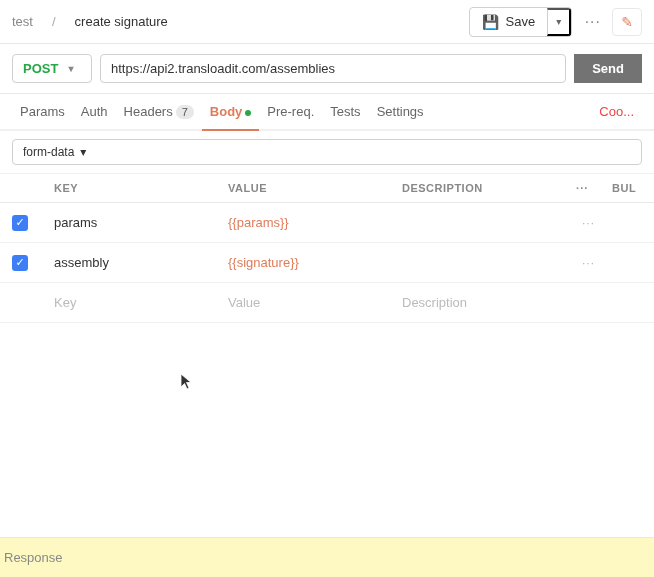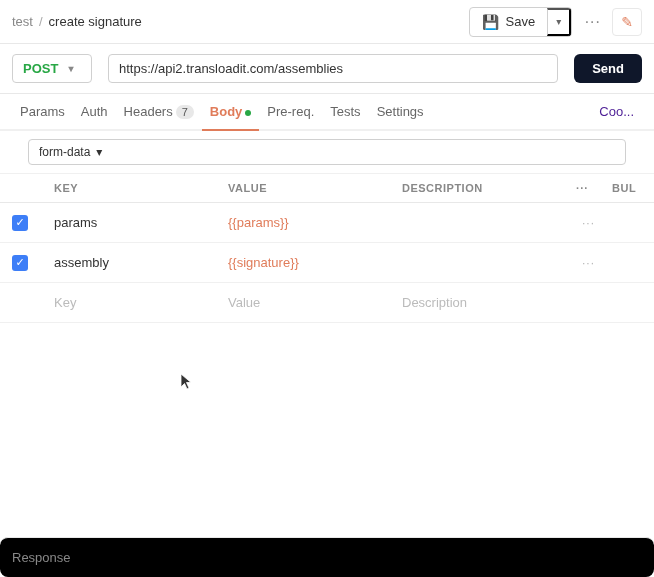--- a/index.html
+++ b/index.html
@@ -1,48 +1,48 @@
 <!DOCTYPE html>
 <html><head>
   <meta charset="utf-8">
   <style>
     * { box-sizing: border-box; margin: 0; padding: 0; }
     body { font-family: -apple-system, BlinkMacSystemFont, 'Segoe UI', sans-serif; font-size: 13px; background: #fff; color: #333; width: 654px; height: 577px; overflow: hidden; }
 
     
     .header { display: flex; align-items: center; padding: 0 12px; height: 44px; border-bottom: 1px solid #e8e8e8; }
-    .breadcrumb { display: flex; align-items: center; gap: 6px; flex: 1; }
+    .breadcrumb { display: flex; align-items: center; gap: 19px; flex: 1; }
     .breadcrumb-test { color: #888; font-size: 13px; }
     .breadcrumb-sep { color: #aaa; font-size: 13px; }
     .breadcrumb-current { color: #333; font-size: 13px; font-weight: 500; }
     .header-actions { display: flex; align-items: center; gap: 6px; }
     .btn-save { display: flex; align-items: center; gap: 0; border: 1px solid #d0d0d0; border-radius: 4px; background: #fff; cursor: pointer; height: 30px; overflow: hidden; }
     .btn-save-main { display: flex; align-items: center; gap: 6px; padding: 0 12px; height: 100%; border: none; background: transparent; font-size: 13px; color: #333; cursor: pointer; }
     .btn-save-arrow { display: flex; align-items: center; justify-content: center; padding: 0 8px; height: 100%; border-left: 1px solid #d0d0d0; background: transparent; cursor: pointer; }
     .btn-dots { background: transparent; border: none; cursor: pointer; color: #888; font-size: 16px; padding: 4px 6px; }
     .btn-edit { background: transparent; border: 1px solid #e8e8e8; border-radius: 4px; cursor: pointer; padding: 5px 8px; color: #e07c5a; font-size: 14px; }
 
     
-    .url-bar { display: flex; align-items: center; padding: 10px 12px; gap: 16px; border-bottom: 1px solid #e8e8e8; }
+    .url-bar { display: flex; align-items: center; padding: 10px 12px; gap: 8px; border-bottom: 1px solid #e8e8e8; }
     .method-select { display: flex; align-items: center; gap: 6px; border: 1px solid #d0d0d0; border-radius: 4px; padding: 6px 10px; cursor: pointer; font-size: 13px; font-weight: 600; color: #28a745; background: #fff; min-width: 80px; }
     .method-arrow { color: #888; font-size: 10px; margin-left: 4px; }
     .url-input { flex: 1; border: 1px solid #d0d0d0; border-radius: 4px; padding: 6px 10px; font-size: 13px; color: #333; outline: none; }
-    .btn-send { background: #0f172a; color: #fff; border: none; border-radius: 6px; padding: 7px 18px; font-size: 13px; font-weight: 600; cursor: pointer; }
+    .btn-send { background: #737373; color: #fff; border: none; border-radius: 0; padding: 7px 18px; font-size: 13px; font-weight: 600; cursor: pointer; }
 
     
     .tabs { display: flex; align-items: center; padding: 0 12px; border-bottom: 2px solid #f0f0f0; position: relative; }
     .tab { padding: 10px 8px; font-size: 13px; color: #666; cursor: pointer; position: relative; white-space: nowrap; }
     .tab.active { color: #e07c5a; font-weight: 700; }
     .tab.active::after { content: ''; position: absolute; bottom: -2px; left: 0; right: 0; height: 2px; background: #e07c5a; }
     .tab-badge { background: #e8e8e8; border-radius: 8px; padding: 1px 6px; font-size: 11px; margin-left: 3px; color: #555; }
     .tab-dot { width: 6px; height: 6px; background: #28a745; border-radius: 50%; display: inline-block; margin-left: 3px; vertical-align: middle; }
-    .tab-coo { margin-left: auto; color: #4c1d95; cursor: pointer; }
+    .tab-coo { margin-left: auto; color: #ef4444; cursor: pointer; }
 
     
-    .body-controls { padding: 8px 28px; border-bottom: 1px solid #f0f0f0; }
+    .body-controls { padding: 8px 12px; border-bottom: 1px solid #f0f0f0; }
     .body-type-select { display: flex; align-items: center; gap: 6px; border: 1px solid #d0d0d0; border-radius: 4px; padding: 5px 10px; cursor: pointer; font-size: 12px; color: #333; background: #fff; }
     .table-header { display: flex; border-bottom: 1px solid #e8e8e8; padding: 0 12px; }
     .col-check { width: 36px; }
     .col-key { flex: 1; }
     .col-value { flex: 1; }
     .col-desc { flex: 1; }
     .col-dots { width: 36px; }
     .col-bulk { width: 36px; }
     .th { padding: 8px 6px; font-size: 11px; font-weight: 600; color: #888; text-transform: uppercase; letter-spacing: 0.5px; }
     .table-row { display: flex; align-items: center; border-bottom: 1px solid #f0f0f0; padding: 0 12px; min-height: 40px; }
@@ -51,21 +51,21 @@
     .checkbox::after { content: '✓'; color: #fff; font-size: 11px; }
     .key-cell { flex: 1; padding: 8px 6px; }
     .value-cell { flex: 1; padding: 8px 6px; }
     .desc-cell { flex: 1; padding: 8px 6px; }
     .dots-cell { width: 36px; }
     .bulk-cell { width: 36px; }
     .orange-text { color: #e07c5a; }
     .placeholder-text { color: #bbb; }
 
     
-    .response-section { position: absolute; bottom: 0; left: 0; right: 0; padding: 12px 12px; border-top: 1px solid #e8e8e8; background: #000000; border-radius: 8px; }
+    .response-section { position: absolute; bottom: 0; left: 0; right: 0; padding: 12px 4px; border-top: 1px solid #e8e8e8; background: #fef9c3; }
     .response-label { font-size: 13px; color: #888; font-weight: 500; }
   </style>
 </head>
 <body>
 
 <div class="header">
   <div class="breadcrumb">
     <span class="breadcrumb-test">test</span>
     <span class="breadcrumb-sep">/</span>
     <span class="breadcrumb-current">create signature</span>

